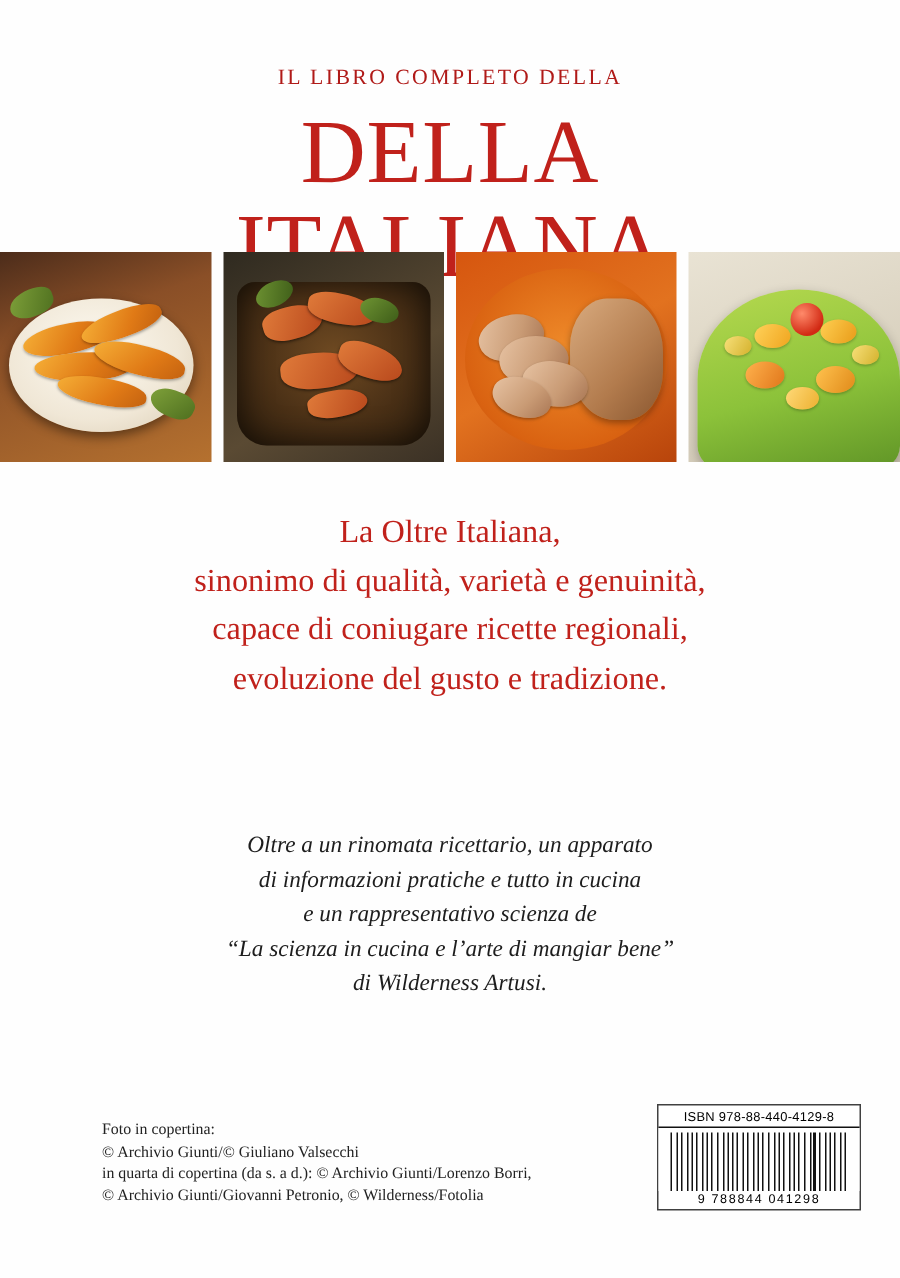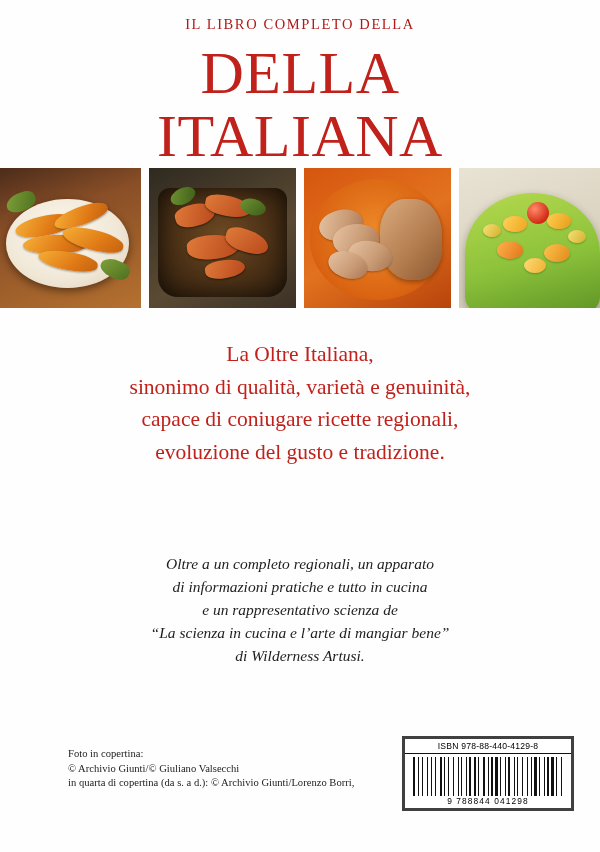--- a/index.html
+++ b/index.html
@@ -12,21 +12,21 @@
   }
   .page {
     position: relative;
     width: 600px;
     height: 852px;
     background: #fefefe;
   }
 
   
   .header {
-    padding-top: 16px;
+    padding-top: 44px;
     text-align: center;
   }
   .kicker {
     font-family: "Liberation Serif", serif;
     font-size: 14.5px;
     letter-spacing: 1.6px;
     color: #b01a18;
     text-transform: uppercase;
     font-weight: normal;
   }
@@ -169,22 +169,22 @@
     font-family: "Liberation Serif", serif;
     font-size: 10.6px;
     line-height: 14.6px;
   }
 
   
   .isbnbox {
     position: absolute;
     right: 26px;
     top: 736px;
-    width: 172px;
-    border: 3px solid #404040;
+    width: 136px;
+    border: 1px solid #404040;
     background: #fff;
     font-family: "Liberation Sans", sans-serif;
   }
   .isbn-top {
     text-align: center;
     font-size: 8.6px;
     letter-spacing: .2px;
     padding: 2px 0 2px;
     border-bottom: 1px solid #111;
   }
@@ -285,31 +285,32 @@
   </div>
 
   <div class="claim">
     <div>La Oltre Italiana,</div>
     <div>sinonimo di qualità, varietà e genuinità,</div>
     <div>capace di coniugare ricette regionali,</div>
     <div>evoluzione del gusto e tradizione.</div>
   </div>
 
   <div class="blurb">
-    <div>Oltre a un completo regionali, un apparato</div>
+    <div>Oltre a un rinomata ricettario, un apparato</div>
     <div>di informazioni pratiche e tutto in cucina</div>
     <div>e un rappresentativo scienza de</div>
     <div>“La scienza in cucina e l’arte di mangiar bene”</div>
     <div>di Wilderness Artusi.</div>
   </div>
 
   <div class="credits">
     <div>Foto in copertina:</div>
     <div>© Archivio Giunti/© Giuliano Valsecchi</div>
     <div>in quarta di copertina (da s. a d.): © Archivio Giunti/Lorenzo Borri,</div>
+    <div>© Archivio Giunti/Giovanni Petronio, © Wilderness/Fotolia</div>
   </div>
 
   <div class="isbnbox">
     <div class="isbn-top">ISBN 978-88-440-4129-8</div>
     <div class="barcode" id="barcode">
         <i style="width: 3px;"></i>
         <i style="width: 1px; background: transparent;"></i>
         <i style="width: 1px;"></i>
         <i style="width: 2px; background: transparent;"></i>
         <i style="width: 1px;"></i>

